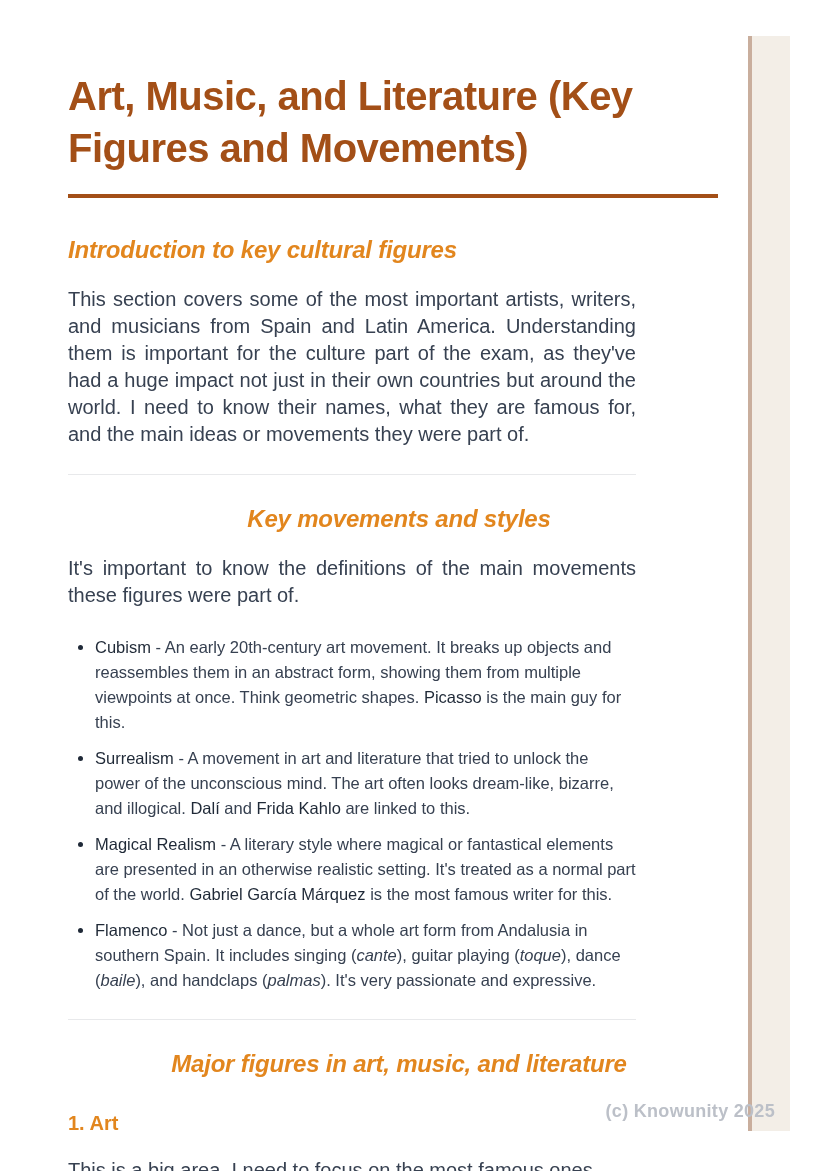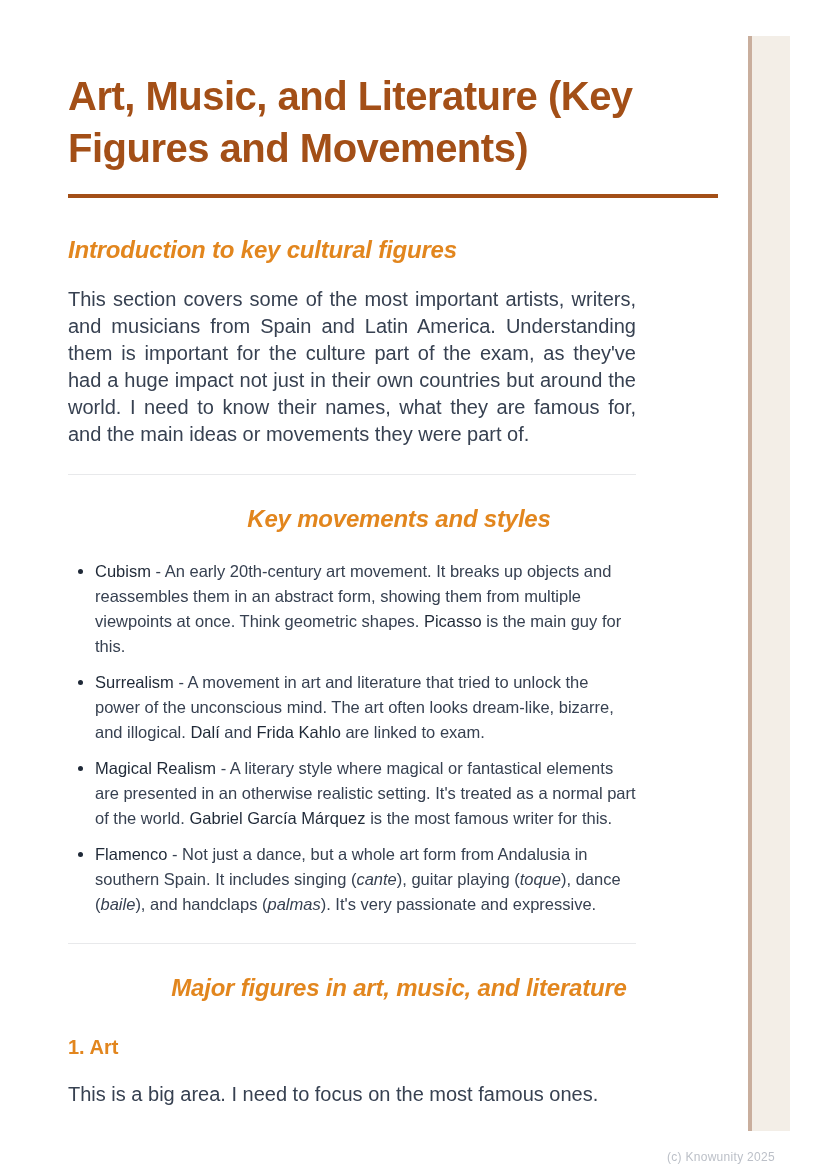--- a/index.html
+++ b/index.html
@@ -90,49 +90,51 @@
     line-height:25px;
     margin-bottom:11px;
     text-align:left;
   }
   ul.rich-list li::marker{color:var(--bold-text);}
   .b{font-weight:400;color:var(--bold-text);}
   .i{font-style:italic;text-align:center;}
   .sub-heading{margin-top:34px;}
   .footer-credit{
     position:absolute;
-    top:1150px;right:53px;
+    top:1101px;right:53px;
     z-index:2;
-    font-size:12px;
+    font-size:18px;
     letter-spacing:0.3px;
     color:var(--footer);
+    font-weight:bold;
   }
 </style>
 </head>
 <body>
 
 <div class="page">
 
   <div class="side-stripe"></div>
 
   <div class="content">
 
     <h1>Art, Music, and Literature (Key Figures and Movements)</h1>
     <hr class="title-rule">
 
     <h2 class="h2-intro">Introduction to key cultural figures</h2>
     <p class="body">This section covers some of the most important artists, writers, and musicians from Spain and Latin America. Understanding them is important for the culture part of the exam, as they've had a huge impact not just in their own countries but around the world. I need to know their names, what they are famous for, and the main ideas or movements they were part of.</p>
 
     <hr class="divider">
 
     <h2 class="h2-next">Key movements and styles</h2>
+    <p class="body">It's important to know the definitions of the main movements these figures were part of.</p>
 
     <ul class="rich-list">
         <li><span class="b">Cubism</span><span> - An early 20th-century art movement. It breaks up objects and reassembles them in an abstract form, showing them from multiple viewpoints at once. Think geometric shapes. </span><span class="b">Picasso</span><span> is the main guy for this.</span></li>
-        <li><span class="b">Surrealism</span><span> - A movement in art and literature that tried to unlock the power of the unconscious mind. The art often looks dream-like, bizarre, and illogical. </span><span class="b">Dalí</span><span> and </span><span class="b">Frida Kahlo</span><span> are linked to exam.</span></li>
+        <li><span class="b">Surrealism</span><span> - A movement in art and literature that tried to unlock the power of the unconscious mind. The art often looks dream-like, bizarre, and illogical. </span><span class="b">Dalí</span><span> and </span><span class="b">Frida Kahlo</span><span> are linked to this.</span></li>
         <li><span class="b">Magical Realism</span><span> - A literary style where magical or fantastical elements are presented in an otherwise realistic setting. It's treated as a normal part of the world. </span><span class="b">Gabriel García Márquez</span><span> is the most famous writer for this.</span></li>
         <li><span class="b">Flamenco</span><span> - Not just a dance, but a whole art form from Andalusia in southern Spain. It includes singing (</span><span class="i">cante</span><span>), guitar playing (</span><span class="i">toque</span><span>), dance (</span><span class="i">baile</span><span>), and handclaps (</span><span class="i">palmas</span><span>). It's very passionate and expressive.</span></li>
       </ul>
 
     <hr class="divider">
 
     <h2 class="h2-next">Major figures in art, music, and literature</h2>
     <h3 class="sub-heading">1. Art</h3>
     <p class="body no-justify">This is a big area. I need to focus on the most famous ones.</p>
 

